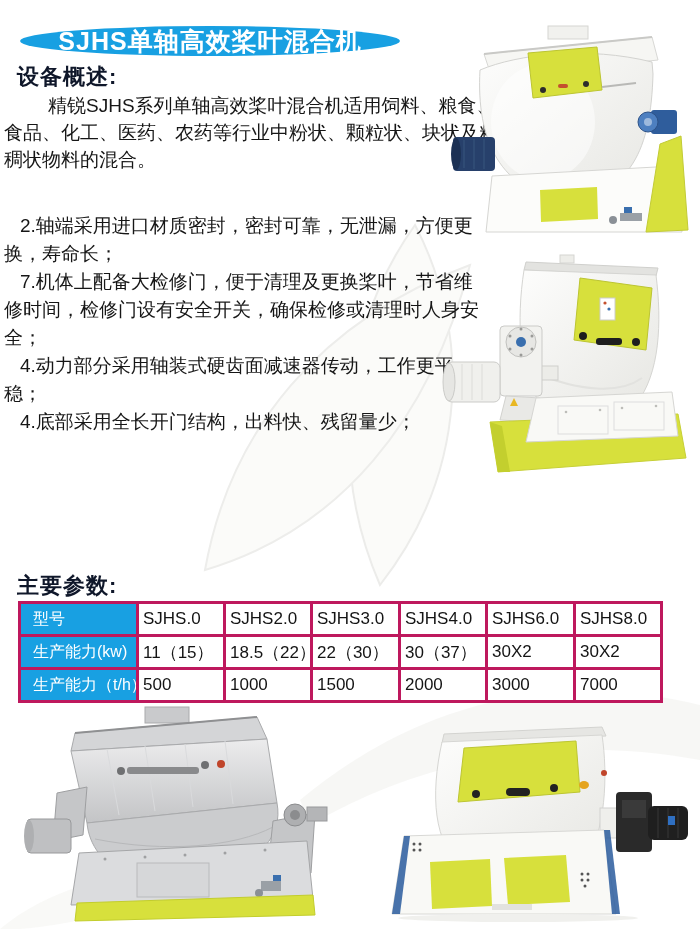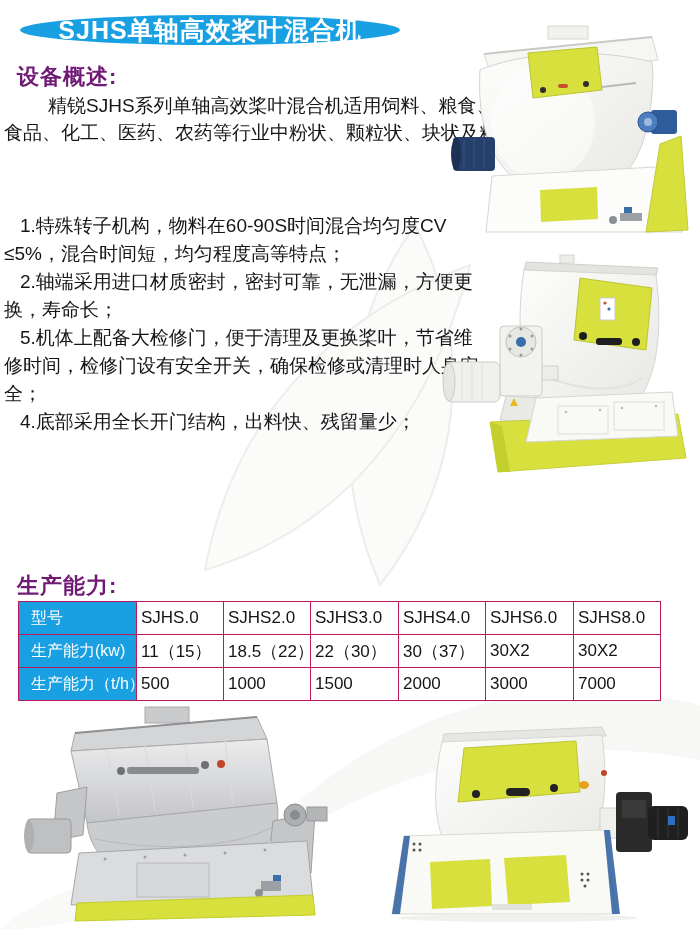--- a/index.html
+++ b/index.html
@@ -6,53 +6,53 @@
   html,body { background:#ffffff; }
   .page {
     position:relative; width:700px; height:929px; background:#ffffff;
     font-family:"Liberation Sans","DejaVu Sans",sans-serif; color:#111;
     overflow:hidden; margin:0 auto;
   }
   .watermark { position:absolute; left:0; top:0; pointer-events:none; }
 
   
   .title-banner {
-    position:absolute; left:20px; top:15px; width:380px; height:30px;
+    position:absolute; left:20px; top:26px; width:380px; height:30px;
     background:#18a0e2; border-radius:50%;
     display:flex; align-items:center; justify-content:center;
   }
   .title-banner .title-text {
     color:#ffffff; font-size:25px; font-weight:bold; letter-spacing:1px;
     white-space:nowrap; line-height:30px;
   }
 
   
   .section-heading {
     position:absolute; left:17px; font-size:22px; font-weight:bold;
-    color:#701a75; letter-spacing:1px; white-space:nowrap;
+    color:#0f172a; letter-spacing:1px; white-space:nowrap;
   }
   #overview-heading { top:62px; }
   #features-heading { top:183px; }
   #params-heading   { top:571px; }
 
   
   .textblock { position:absolute; left:4px; width:470px; color:#161616; }
   .textblock .line { white-space:nowrap; }
   #overview-text { top:92px; font-size:19px; line-height:27px; }
   #overview-text .line:first-child { text-indent:44px; }
   #features-text { top:212px; font-size:19px; line-height:28px; }
   .feature-para .line:first-child { text-indent:16px; }
 
   
   .params-table {
     position:absolute; left:18px; top:601px; width:642px;
     border-collapse:collapse; table-layout:fixed;
   }
   .params-table th, .params-table td {
-    border:1px solid #be185d; height:33px; vertical-align:middle;
+    border:3px solid #be185d; height:33px; vertical-align:middle;
     white-space:nowrap; overflow:hidden;
   }
   .params-table th {
     background:#18a0e2; color:#ffffff; font-weight:normal;
     font-size:16px; text-align:left; padding-left:12px;
   }
   .params-table td {
     background:#ffffff; color:#141414; font-size:17px;
     text-align:left; padding-left:4px;
   }
@@ -77,42 +77,43 @@
   </svg>
 
   <div class="title-banner">
     <span class="title-text">SJHS单轴高效桨叶混合机</span>
   </div>
 
   <div class="section-heading" id="overview-heading">设备概述:</div>
   <div class="textblock" id="overview-text">
       <div class="line">精锐SJHS系列单轴高效桨叶混合机适用饲料、粮食、</div>
       <div class="line">食品、化工、医药、农药等行业中粉状、颗粒状、块状及粘</div>
+      <div class="line">稠状物料的混合。</div>
     </div>
 
   <div class="textblock" id="features-text">
-    <div class="feature-para">
-        <div class="line">1.特殊转子机构，物料在60-90S时间混合均匀度CV</div>
-        <div class="line">≤5%，混合时间短，均匀程度高等特点；</div>
-      </div>
     <div class="feature-para">
         <div class="line">2.轴端采用进口材质密封，密封可靠，无泄漏，方便更</div>
         <div class="line">换，寿命长；</div>
       </div>
     <div class="feature-para">
-        <div class="line">5.机体上配备大检修门，便于清理及更换桨叶，节省维</div>
+        <div class="line">7.机体上配备大检修门，便于清理及更换桨叶，节省维</div>
         <div class="line">修时间，检修门设有安全开关，确保检修或清理时人身安</div>
         <div class="line">全；</div>
       </div>
     <div class="feature-para">
+        <div class="line">4.动力部分采用轴装式硬齿面减速器传动，工作更平</div>
+        <div class="line">稳；</div>
+      </div>
+    <div class="feature-para">
         <div class="line">4.底部采用全长开门结构，出料快、残留量少；</div>
       </div>
   </div>
 
-  <div class="section-heading" id="params-heading">生产能力:</div>
+  <div class="section-heading" id="params-heading">主要参数:</div>
   <table class="params-table">
     <colgroup>
       <col style="width:118px">
         <col style="width:87px">
         <col style="width:87px">
         <col style="width:88px">
         <col style="width:87px">
         <col style="width:88px">
         <col style="width:87px">
     </colgroup>

